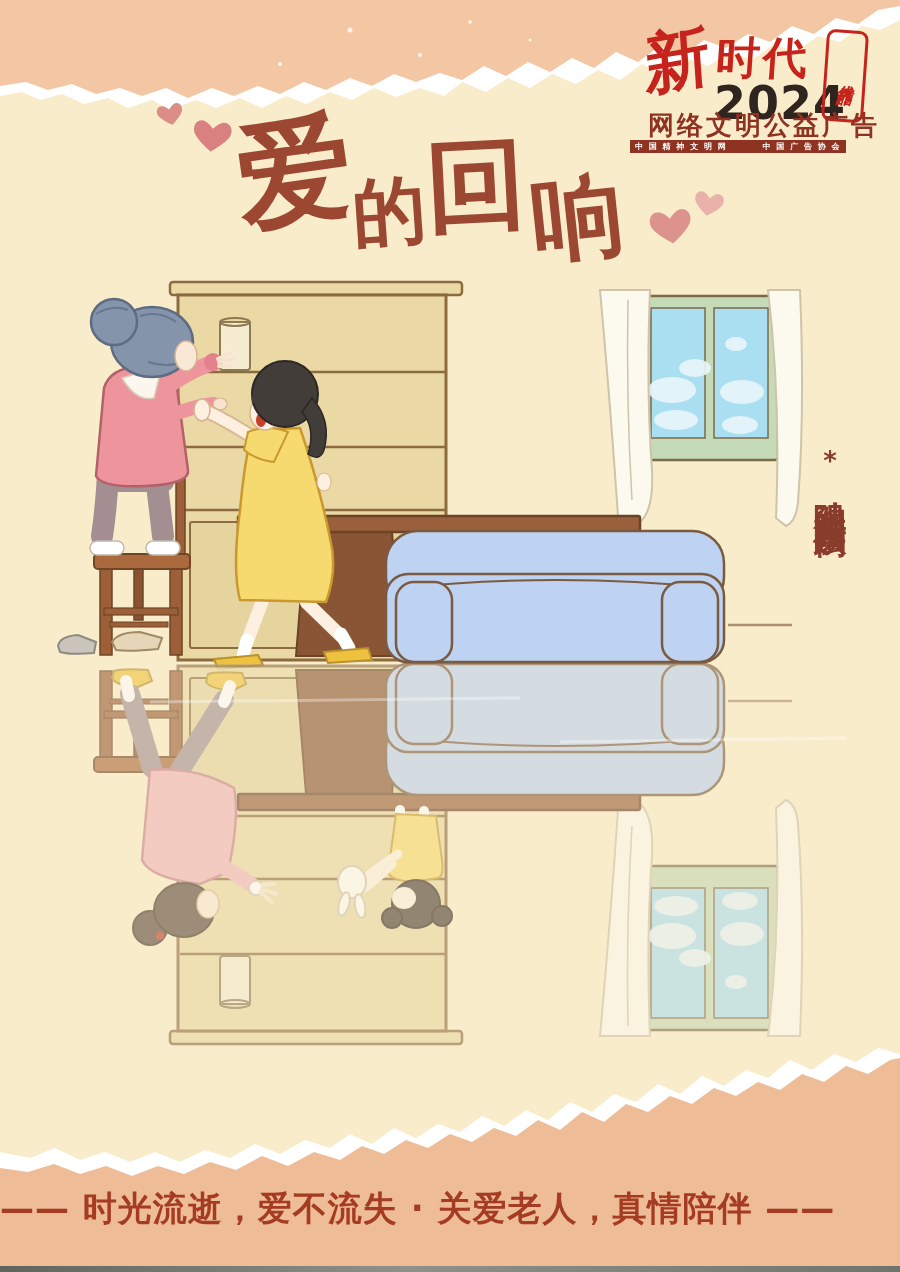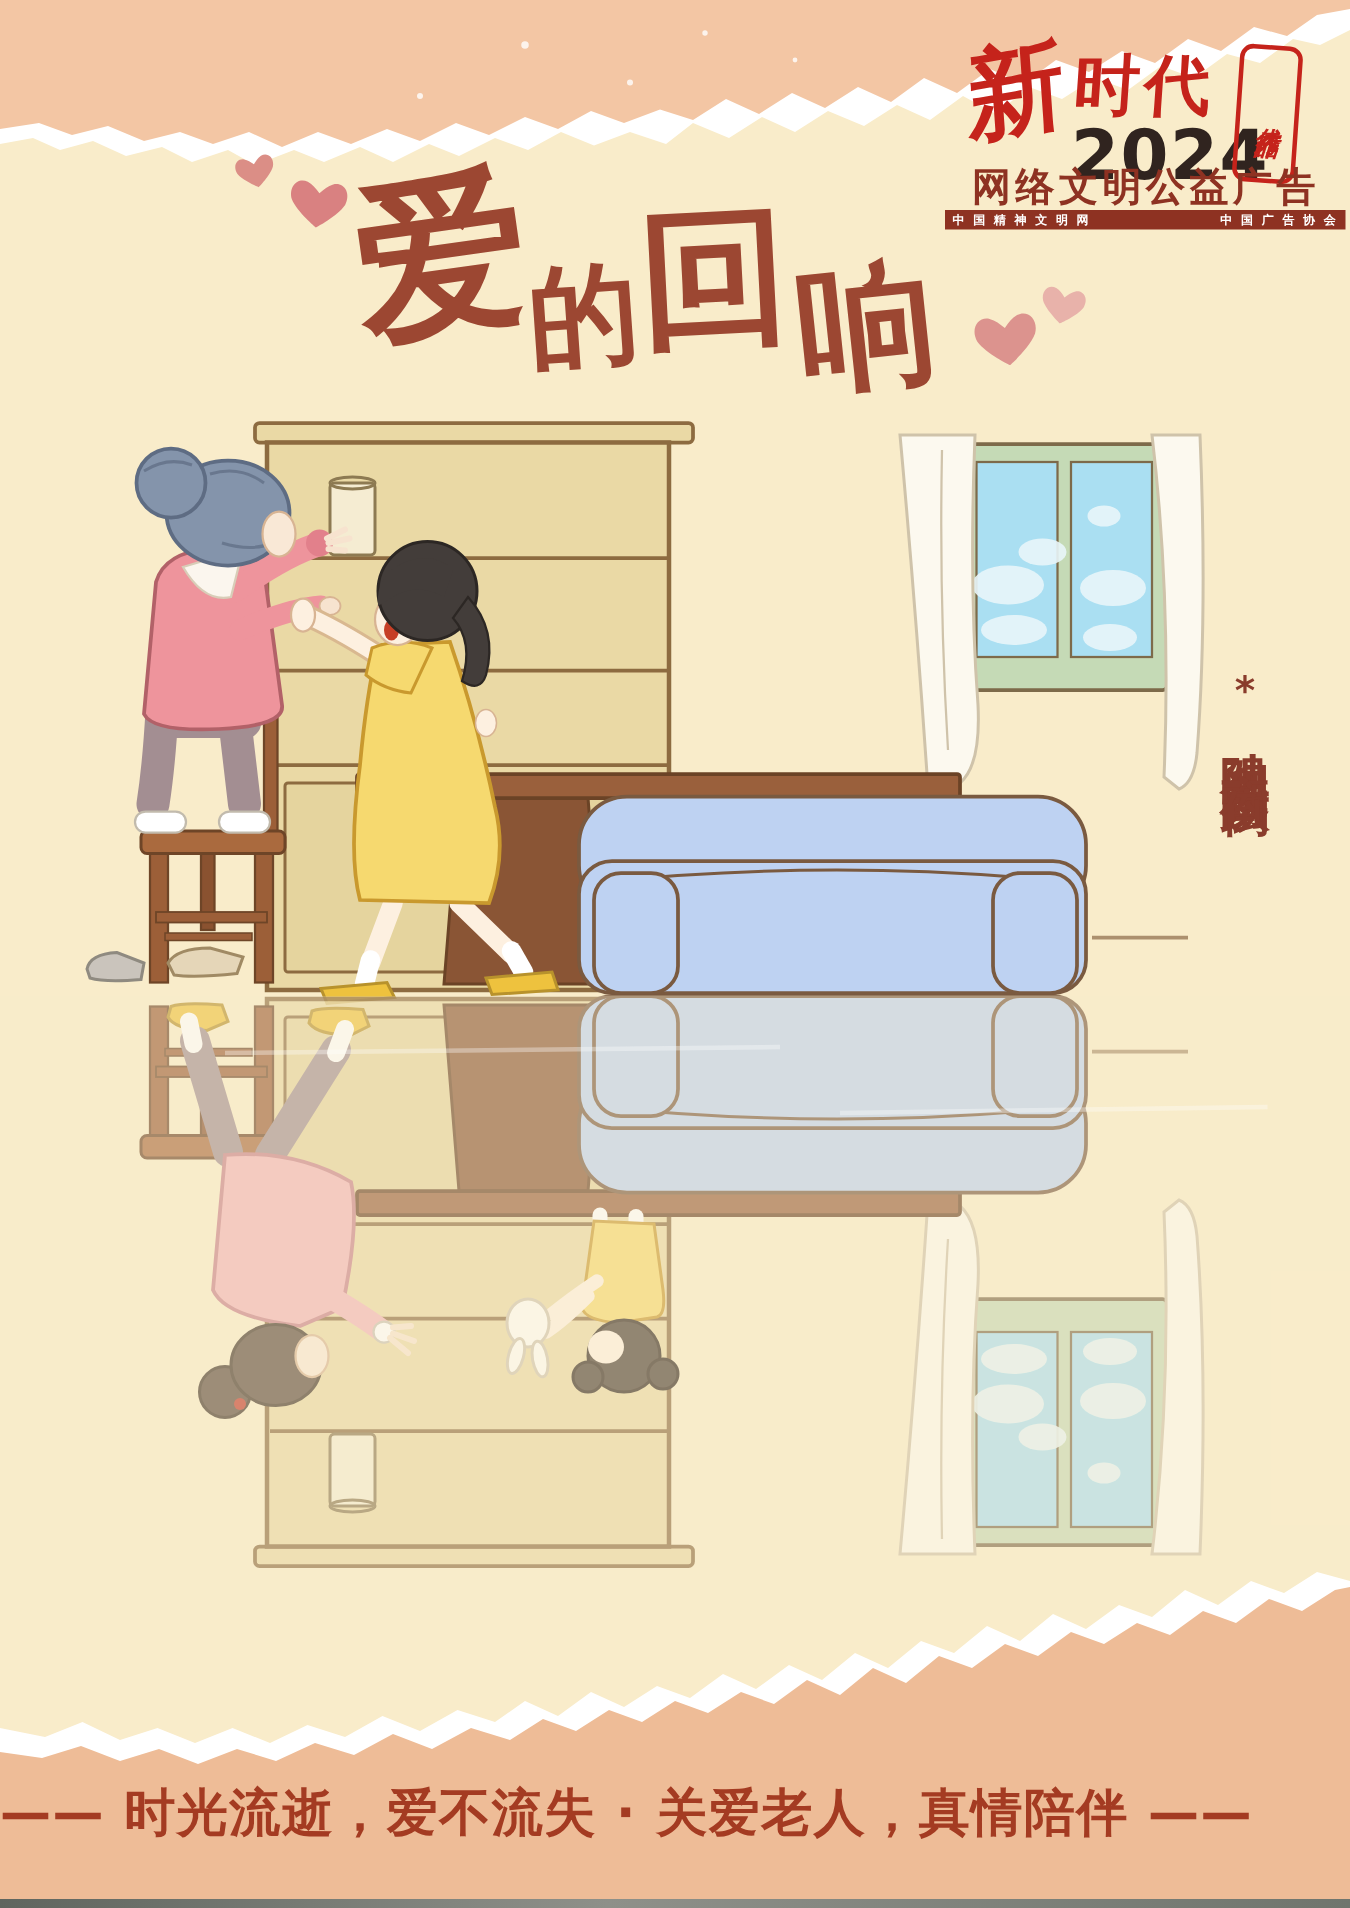--- a/index.html
+++ b/index.html
@@ -9,21 +9,21 @@
   .abs{position:absolute;}
 
   
   .logo-block{position:absolute;left:628px;top:26px;width:252px;height:130px;}
   .logo-brand-cal{position:absolute;left:16px;top:2px;font-size:66px;font-weight:800;color:var(--logo-red,#c5231b);transform:rotate(-10deg) skewX(-6deg);line-height:1;}
   .logo-brand-rest{position:absolute;left:88px;top:10px;font-size:44px;font-weight:800;color:var(--logo-red,#c5231b);letter-spacing:3px;line-height:1;transform:skewX(-4deg);}
   .logo-year{position:absolute;left:86px;top:54px;font-size:46px;font-weight:700;color:var(--logo-dark,#30241f);letter-spacing:1px;line-height:1;}
   .award-seal{position:absolute;left:196px;top:4px;width:36px;height:86px;border:3px solid var(--logo-red,#c5231b);border-radius:9px;display:flex;align-items:center;justify-content:center;transform:rotate(4deg);}
   .award-seal span{writing-mode:vertical-rl;text-orientation:upright;font-size:16px;font-weight:700;color:var(--logo-red,#c5231b);letter-spacing:2px;font-style:italic;}
   .logo-subtitle{position:absolute;left:0;top:86px;width:252px;text-align:right;font-size:26px;font-weight:800;color:var(--maroon,#8e3222);letter-spacing:3px;line-height:1;}
-  .logo-bar{position:absolute;left:2px;top:114px;width:267px;height:13px;background:var(--maroon,#8e3222);display:flex;justify-content:space-between;align-items:center;padding:0 5px;box-sizing:border-box;}
+  .logo-bar{position:absolute;left:2px;top:114px;width:216px;height:13px;background:var(--maroon,#8e3222);display:flex;justify-content:space-between;align-items:center;padding:0 5px;box-sizing:border-box;}
   .logo-bar span{color:#fff;font-size:8px;font-weight:700;letter-spacing:1.5px;white-space:nowrap;}
 
   
   .title{position:absolute;left:236px;top:96px;width:480px;height:190px;color:var(--title-brown,#9c4732);font-weight:800;}
   .title span{position:absolute;line-height:1;}
   .t0{left:0;top:18px;font-size:116px;transform:rotate(-8deg);}
   .t1{left:116px;top:78px;font-size:74px;transform:rotate(-4deg);}
   .t2{left:190px;top:40px;font-size:100px;transform:rotate(-3deg);}
   .t3{left:296px;top:76px;font-size:92px;transform:rotate(-6deg);}
 

